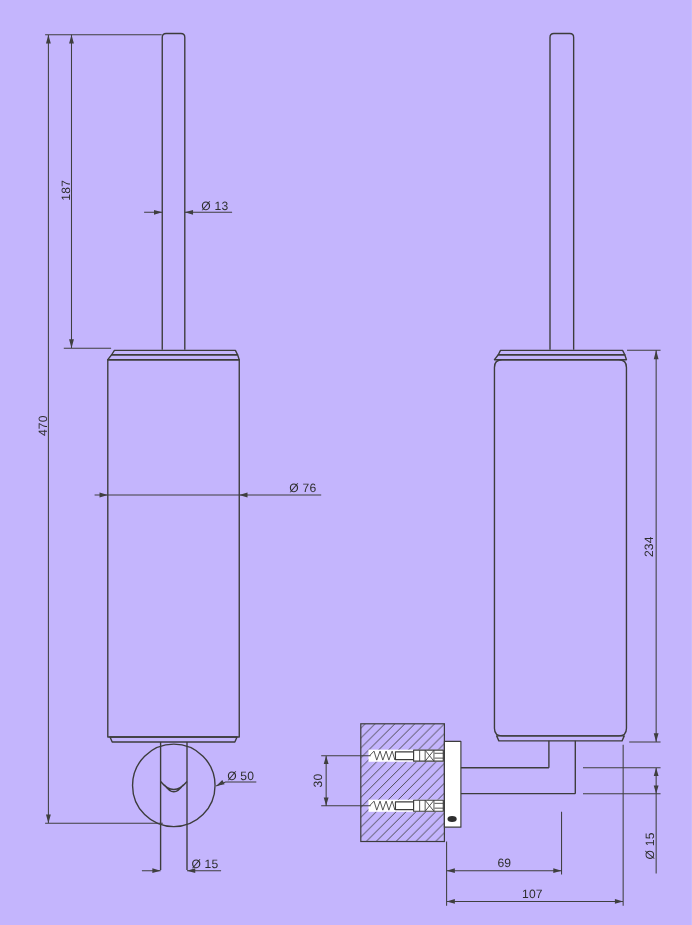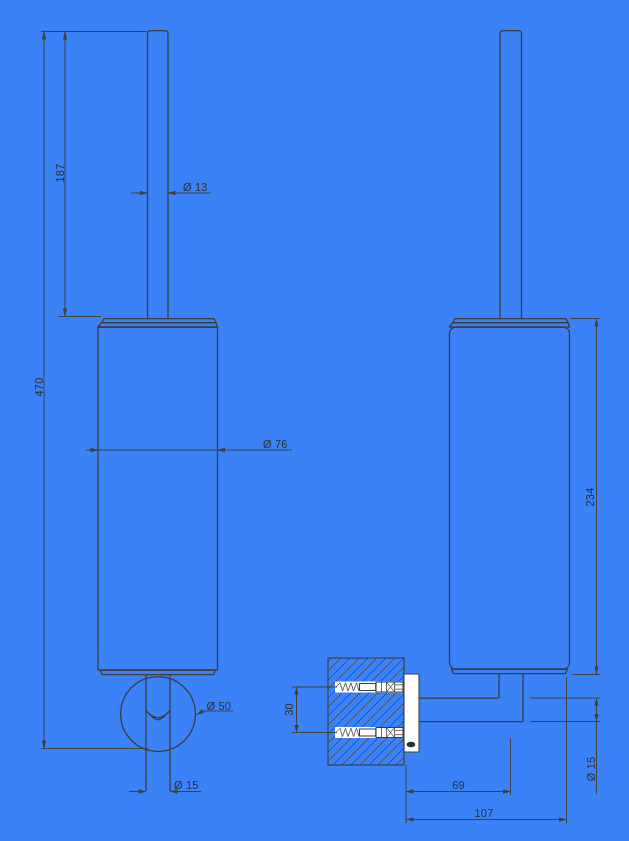--- a/index.html
+++ b/index.html
@@ -1,16 +1,16 @@
 <!DOCTYPE html>
 <html><head>
 <meta charset="utf-8">
 <style>
   html,body { margin:0; padding:0; background:#ffffff; }
-  .sheet { position:relative; width:629px; height:841px; background:#3b82f6; overflow:hidden; }
+  .sheet { position:relative; width:629px; height:841px; background:#c4b5fd; overflow:hidden; }
   svg { display:block; }
   .o  { fill:none; stroke:#3c3c3c; stroke-width:1.25; stroke-linejoin:round; }
   .ow { fill:#ffffff; stroke:#3c3c3c; stroke-width:1.05; stroke-linejoin:round; }
   .wb { fill:url(#hatch); stroke:#3c3c3c; stroke-width:1.1; }
   .fw { fill:#ffffff; stroke:none; }
   .d  { fill:none; stroke:#3f3f3f; stroke-width:0.95; }
   .dd { fill:none; stroke:#3f3f3f; stroke-width:0.8; }
   .ah { fill:#3f3f3f; stroke:none; }
   .fe { fill:#2e2e2e; stroke:none; }
   .lab { font-family:"Liberation Sans", sans-serif; font-size:11px; fill:#2e2e2e; letter-spacing:0.2px; }

